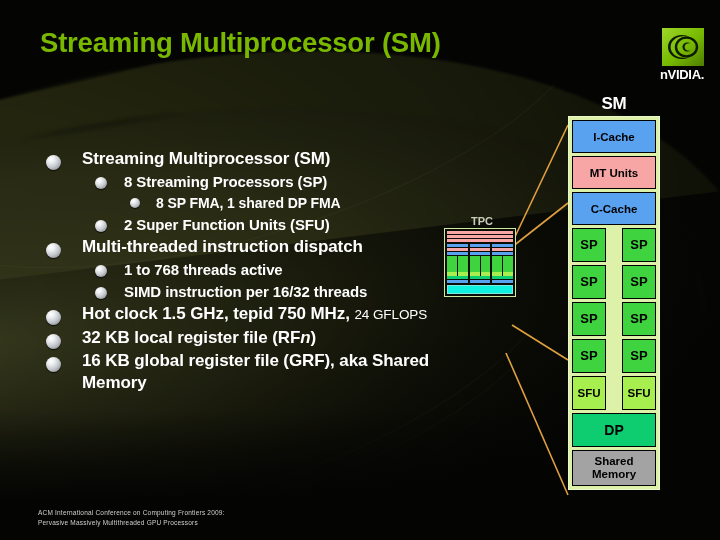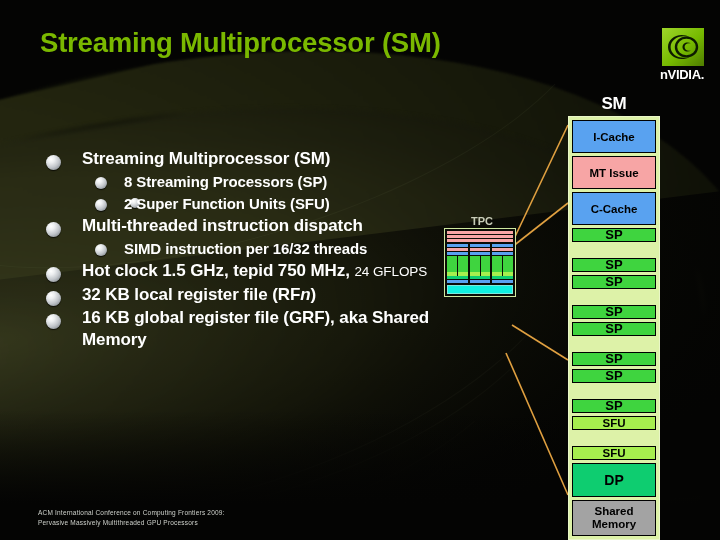--- a/index.html
+++ b/index.html
@@ -108,21 +108,21 @@
   #sm-box {
     background:#ddf2a8; border:1px solid #eaf7c8;
     padding:3px 3px; display:flex; flex-direction:column; gap:3px;
   }
   .cell {
     border:1px solid #000; text-align:center; color:#000;
     font-weight:bold; font-size:11.5px; line-height:12px;
     display:flex; align-items:center; justify-content:center;
   }
   .cell-wide { height:33px; }
-  .cell-pair { display:flex; gap:16px;flex-direction:column; }
+  .cell-pair { display:flex; gap:16px; }
   .cell-pair .cell { flex:1; height:34px; font-size:13px; }
   .c-blue { background:#59a2f0; }
   .c-pink { background:#f7a5a5; }
   .c-green { background:#3fd43f; }
   .c-ltgreen { background:#a6ef4e; font-size:11.5px !important; }
   .c-dp { background:#0ecd70; height:34px; font-size:14px; }
   .c-shared { background:#a3a3a3; height:36px; font-size:11.5px; line-height:13px; flex-direction:column; }
 
   
   #tpc-group { position:absolute; left:4px; top:120px; width:90px; }
@@ -191,32 +191,37 @@
     <div class="btext">Streaming Multiprocessor (SM)</div>
   </div>
 
   <div class="bullet-row lvl2">
     <span class="bullet-dot"></span>
     <div class="btext">8 Streaming Processors (SP)</div>
   </div>
 
   <div class="bullet-row lvl3">
     <span class="bullet-dot"></span>
+    <div class="btext">8 SP FMA, 1 shared DP FMA</div>
   </div>
 
   <div class="bullet-row lvl2">
     <span class="bullet-dot"></span>
     <div class="btext">2 Super Function Units (SFU)</div>
   </div>
 
   <div class="bullet-row lvl1">
     <span class="bullet-dot"></span>
     <div class="btext">Multi-threaded instruction dispatch</div>
   </div>
 
+  <div class="bullet-row lvl2">
+    <span class="bullet-dot"></span>
+    <div class="btext">1 to 768 threads active</div>
+  </div>
 
   <div class="bullet-row lvl2">
     <span class="bullet-dot"></span>
     <div class="btext">SIMD instruction per 16/32 threads</div>
   </div>
 
   <div class="bullet-row lvl1">
     <span class="bullet-dot"></span>
     <div class="btext"><span>Hot clock 1.5 GHz, tepid 750 MHz, </span><span class="small">24 GFLOPS</span></div>
   </div>
@@ -337,21 +342,21 @@
       </div>
       <div class="tpc-bottom"></div>
     </div>
   </div>
 
   <div id="sm-group">
     <div id="sm-label">SM</div>
     <div id="sm-box">
 
       <div class="cell cell-wide c-blue">I-Cache</div>
-      <div class="cell cell-wide c-pink">MT Issue</div>
+      <div class="cell cell-wide c-pink">MT Units</div>
       <div class="cell cell-wide c-blue">C-Cache</div>
 
       <div class="cell-pair">
         <div class="cell c-green">SP</div>
         <div class="cell c-green">SP</div>
       </div>
       <div class="cell-pair">
         <div class="cell c-green">SP</div>
         <div class="cell c-green">SP</div>
       </div>

